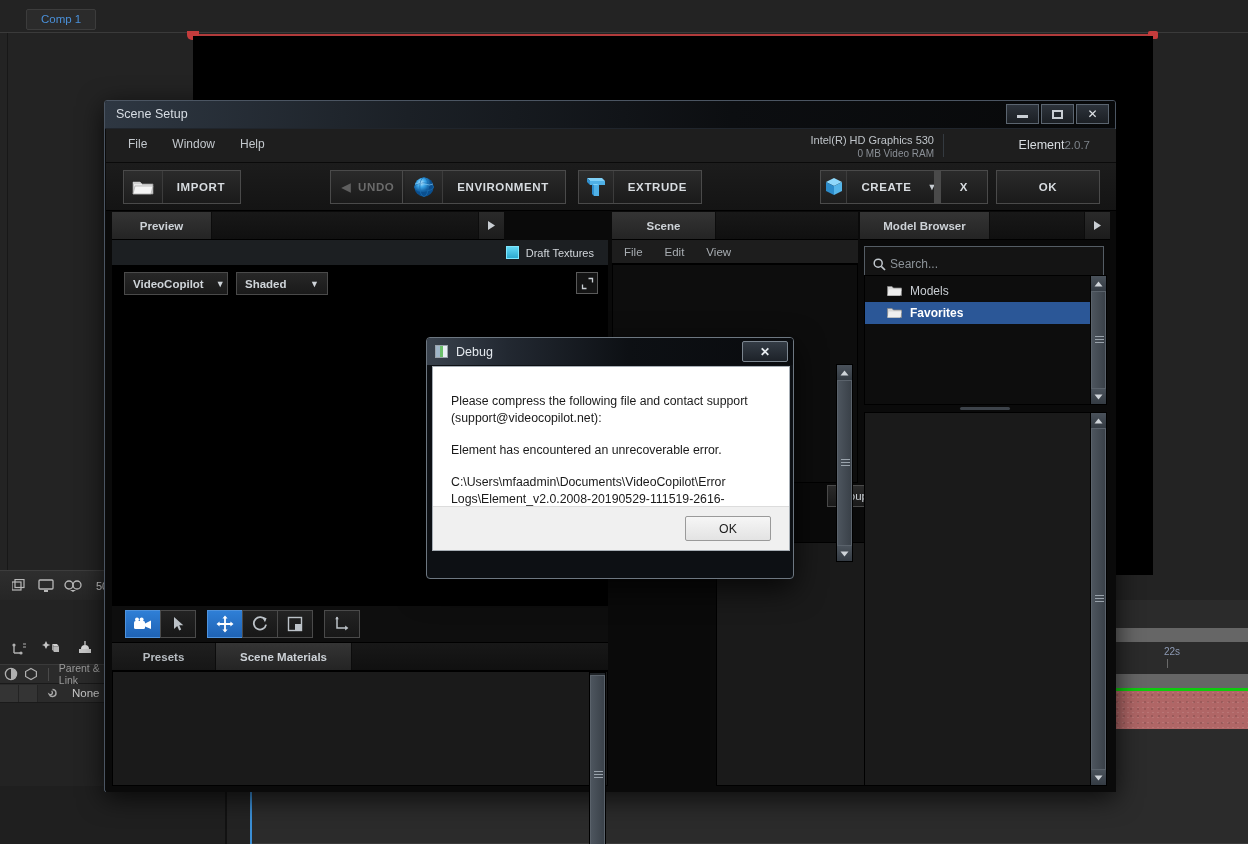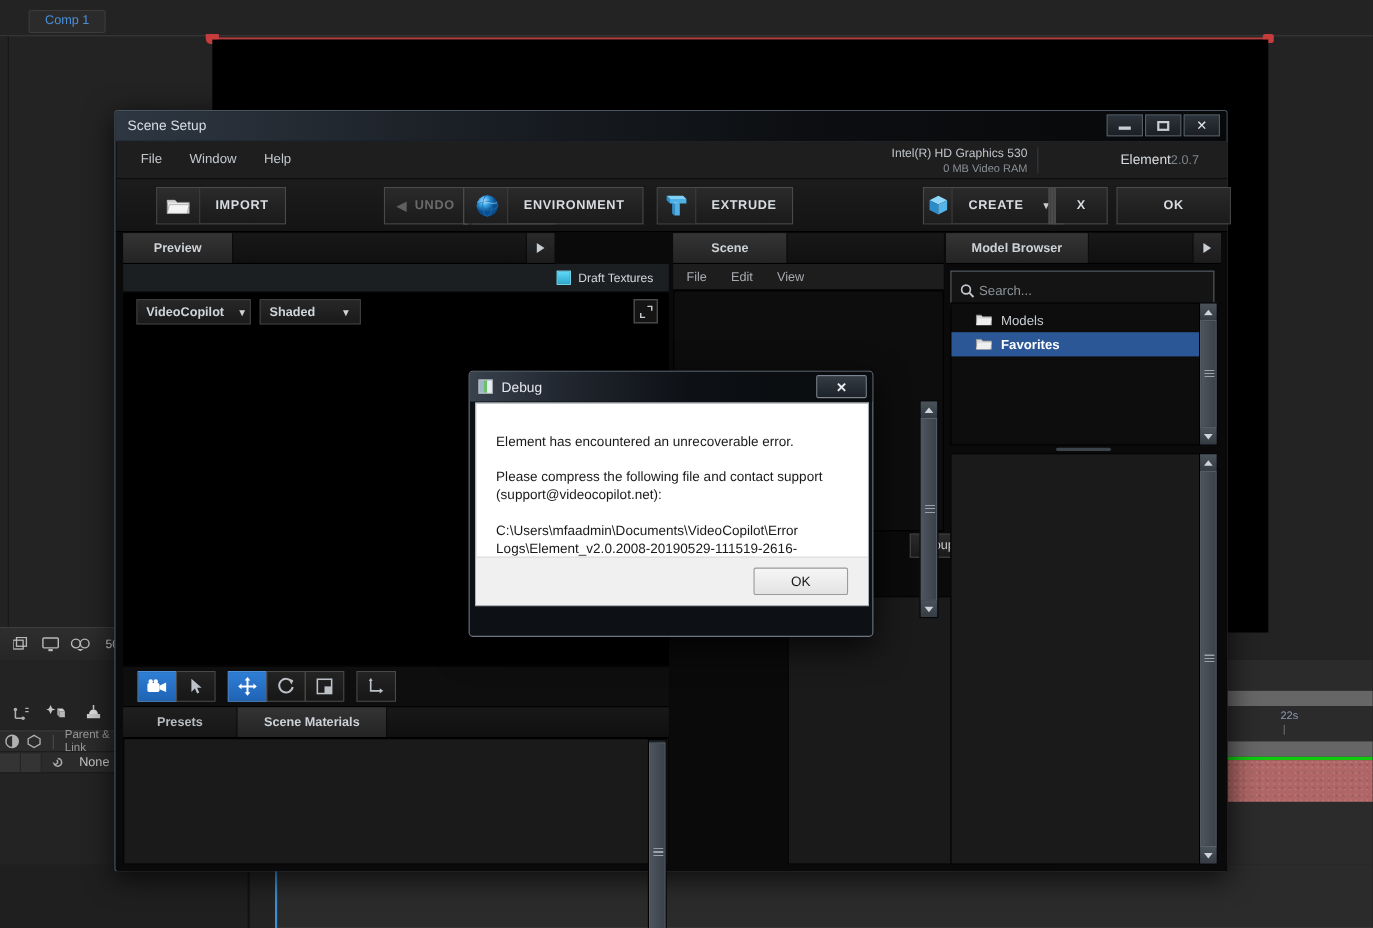--- a/index.html
+++ b/index.html
@@ -168,21 +168,21 @@
   .ss-toolbar {
     position: absolute; left: 1px; top: 62px; width: 1010px; height: 48px;
     background: linear-gradient(to bottom, #1c1c1c, #141414);
     border-bottom: 1px solid #000;
   }
   .tb-btn {
     position: absolute; top: 7px; height: 34px;
     background: linear-gradient(to bottom, #2a2a2a, #1a1a1a);
     border: 1px solid #4a4a4a;
     display: flex; align-items: center; justify-content: center;
-    color: #d8dce0; font-size: 11.5px; font-weight: bold; letter-spacing: .6px; margin-left: 19px;
+    color: #d8dce0; font-size: 11.5px; font-weight: bold; letter-spacing: .6px;
   }
   .tb-btn.disabled { color: #6b6b6b; }
   .tb-split-icon {
     width: 38px; height: 32px; display: flex; align-items: center; justify-content: center;
     border-right: 1px solid #3c3c3c;
     background: linear-gradient(to bottom, #2d2d2d, #1d1d1d);
   }
   .tb-label { padding: 0 14px; }
   .tb-divider { position: absolute; top: 7px; width: 1px; height: 34px; background: #2c2c2c; }
 
@@ -842,22 +842,22 @@
           <i style="background:#6bbf6b;"></i>
           <i style="background:#e8eef3;"></i>
       </span>
       <span class="dbg-title-text">Debug</span>
       <span class="dbg-close">
         <span>✕</span>
       </span>
     </div>
     <div class="dbg-content">
       <div class="dbg-text">
+        <p>Please compress the following file and contact support (support@videocopilot.net):</p>
         <p>Element has encountered an unrecoverable error.</p>
-        <p>Please compress the following file and contact support (support@videocopilot.net):</p>
         <p>C:\Users\mfaadmin\Documents\VideoCopilot\Error Logs\Element_v2.0.2008-20190529-111519-2616-6796.dmp</p>
       </div>
       <div class="dbg-footer">
         <div class="dbg-ok">
           <span>OK</span>
         </div>
       </div>
     </div>
   </div>
 

